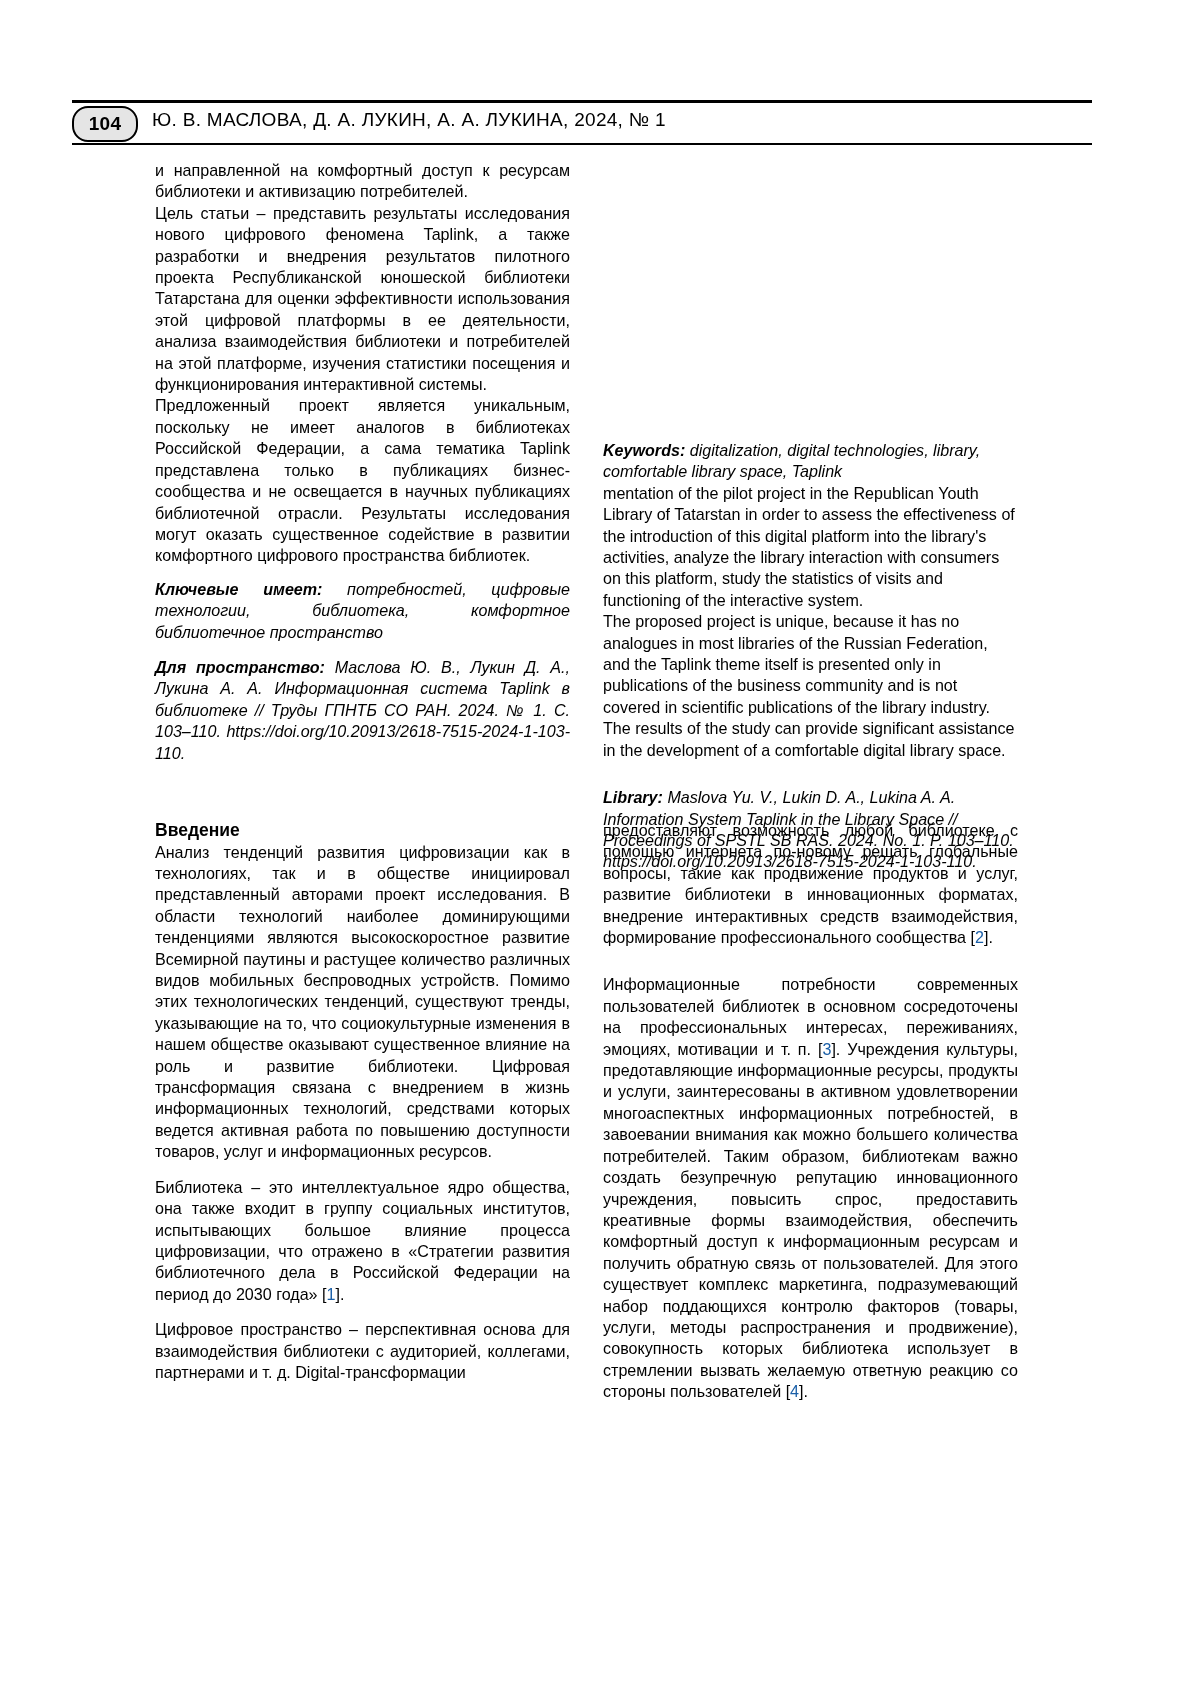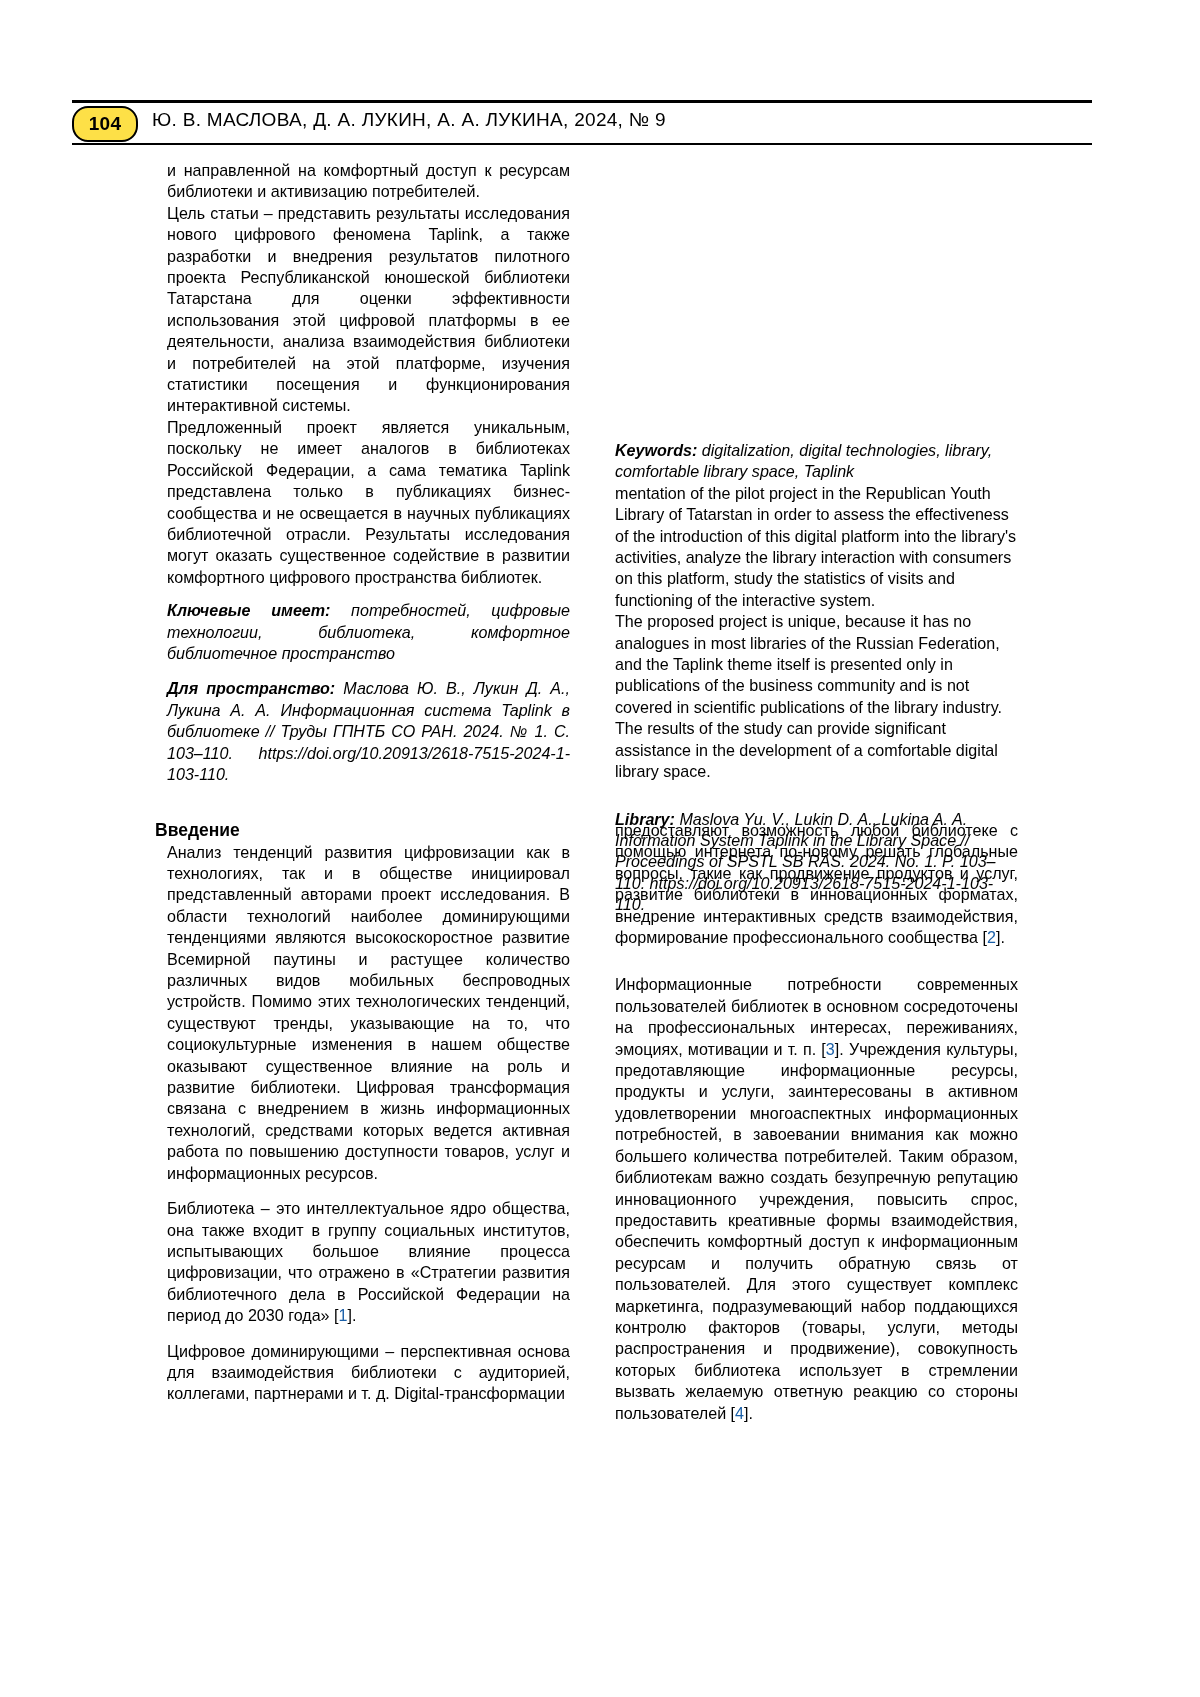--- a/index.html
+++ b/index.html
@@ -46,21 +46,21 @@
     background: #000;
   }
   .runhead .pagenum {
     position: absolute;
     left: 0px;
     top: 6px;
     width: 62px;
     height: 32px;
     border: 2px solid #000;
     border-radius: 16px;
-    background: #fde047;
+    background: #e5e5e5;
     font-weight: bold;
     font-size: 19px;
     line-height: 32px;
     text-align: center;
     letter-spacing: 0.2px;
   }
   .runhead .authors {
     position: absolute;
     left: 80px;
     top: 9px;
@@ -97,31 +97,31 @@
   .bold-ital { font-weight: bold; font-style: italic; }
   .heading {
     font-weight: bold;
     font-size: 17.5px;
     margin-bottom: 0;
   }
   .kw { margin-top: 12px; }
   .cit { margin-top: 14px; }
   .ref { color: #1a5fa8; }
 
-  .tight { line-height: 21.4px; margin-left: 12px; }
+  .tight { line-height: 21.4px; }
 </style>
 </head>
 <body>
 
 <div class="page">
 
   <div class="runhead">
     <div class="rule-top"></div>
     <div class="pagenum">104</div>
-    <div class="authors">Ю. В. МАСЛОВА, Д. А. ЛУКИН, А. А. ЛУКИНА, 2024, № 9</div>
+    <div class="authors">Ю. В. МАСЛОВА, Д. А. ЛУКИН, А. А. ЛУКИНА, 2024, № 1</div>
     <div class="rule-bottom"></div>
   </div>
 
   <div class="col col-left abs-left">
     <p class="just tight" style="white-space: pre-line;">и направленной на комфортный доступ к ресурсам библиотеки и активизацию потребителей.
 Цель статьи – представить результаты исследования нового цифрового феномена Taplink, а также разработки и внедрения результатов пилотного проекта Республиканской юношеской библиотеки Татарстана для оценки эффективности использования этой цифровой платформы в ее деятельности, анализа взаимодействия библиотеки и потребителей на этой платформе, изучения статистики посещения и функционирования интерактивной системы.
 Предложенный проект является уникальным, поскольку не имеет аналогов в библиотеках Российской Федерации, а сама тематика Taplink представлена только в публикациях бизнес-сообщества и не освещается в научных публикациях библиотечной отрасли. Результаты исследования могут оказать существенное содействие в развитии комфортного цифрового пространства библиотек.</p>
     <p class="kw just tight"><span class="bold-ital">Ключевые имеет:</span><span class="ital"> потребностей, цифровые технологии, библиотека, комфортное библиотечное пространство</span></p>
     <p class="cit just tight"><span class="bold-ital">Для пространство:</span><span class="ital"> Маслова Ю. В., Лукин Д. А., Лукина А. А. Информационная система Taplink в библиотеке // Труды ГПНТБ СО РАН. 2024. № 1. С. 103–110. https://doi.org/10.20913/2618-7515-2024-1-103-110.</span></p>
   </div>
@@ -130,21 +130,21 @@
     <p class="tight" style="margin-top: 280px;"><span class="bold-ital">Keywords:</span><span class="ital"> digitalization, digital technologies, library, comfortable library space, Taplink</span></p>
     <p class="tight" style="white-space: pre-line;">mentation of the pilot project in the Republican Youth Library of Tatarstan in order to assess the effectiveness of the introduction of this digital platform into the library's activities, analyze the library interaction with consumers on this platform, study the statistics of visits and functioning of the interactive system.
 The proposed project is unique, because it has no analogues in most libraries of the Russian Federation, and the Taplink theme itself is presented only in publications of the business community and is not covered in scientific publications of the library industry. The results of the study can provide significant assistance in the development of a comfortable digital library space.</p>
     <p class="cit tight" style="margin-top: 26px;"><span class="bold-ital">Library:</span><span class="ital"> Maslova Yu. V., Lukin D. A., Lukina A. A. Information System Taplink in the Library Space // Proceedings of SPSTL SB RAS. 2024. No. 1. P. 103–110. https://doi.org/10.20913/2618-7515-2024-1-103-110.</span></p>
   </div>
 
   <div class="col col-left body-left">
     <p class="heading">Введение</p>
     <p class="just tight">Анализ тенденций развития цифровизации как в технологиях, так и в обществе инициировал представленный авторами проект исследования. В области технологий наиболее доминирующими тенденциями являются высокоскоростное развитие Всемирной паутины и растущее количество различных видов мобильных беспроводных устройств. Помимо этих технологических тенденций, существуют тренды, указывающие на то, что социокультурные изменения в нашем обществе оказывают существенное влияние на роль и развитие библиотеки. Цифровая трансформация связана с внедрением в жизнь информационных технологий, средствами которых ведется активная работа по повышению доступности товаров, услуг и информационных ресурсов.</p>
     <p class="just tight gap"><span>Библиотека – это интеллектуальное ядро общества, она также входит в группу социальных институтов, испытывающих большое влияние процесса цифровизации, что отражено в «Стратегии развития библиотечного дела в Российской Федерации на период до 2030 года» [</span><span class="ref">1</span><span>].</span></p>
-    <p class="just tight gap">Цифровое доминирующими – перспективная основа для взаимодействия библиотеки с аудиторией, коллегами, партнерами и т. д. Digital-трансформации</p>
+    <p class="just tight gap">Цифровое пространство – перспективная основа для взаимодействия библиотеки с аудиторией, коллегами, партнерами и т. д. Digital-трансформации</p>
   </div>
 
   <div class="col col-right body-right">
     <p class="just tight"><span>предоставляют возможность любой библиотеке с помощью интернета по-новому решать глобальные вопросы, такие как продвижение продуктов и услуг, развитие библиотеки в инновационных форматах, внедрение интерактивных средств взаимодействия, формирование профессионального сообщества [</span><span class="ref">2</span><span>].</span></p>
     <p class="just tight" style="margin-top: 26px;"><span>Информационные потребности современных пользователей библиотек в основном сосредоточены на профессиональных интересах, переживаниях, эмоциях, мотивации и т. п. [</span><span class="ref">3</span><span>]. Учреждения культуры, предотавляющие информационные ресурсы, продукты и услуги, заинтересованы в активном удовлетворении многоаспектных информационных потребностей, в завоевании внимания как можно большего количества потребителей. Таким образом, библиотекам важно создать безупречную репутацию инновационного учреждения, повысить спрос, предоставить креативные формы взаимодействия, обеспечить комфортный доступ к информационным ресурсам и получить обратную связь от пользователей. Для этого существует комплекс маркетинга, подразумевающий набор поддающихся контролю факторов (товары, услуги, методы распространения и продвижение), совокупность которых библиотека использует в стремлении вызвать желаемую ответную реакцию со стороны пользователей [</span><span class="ref">4</span><span>].</span></p>
   </div>
 
 </div>
 
 </body></html>

